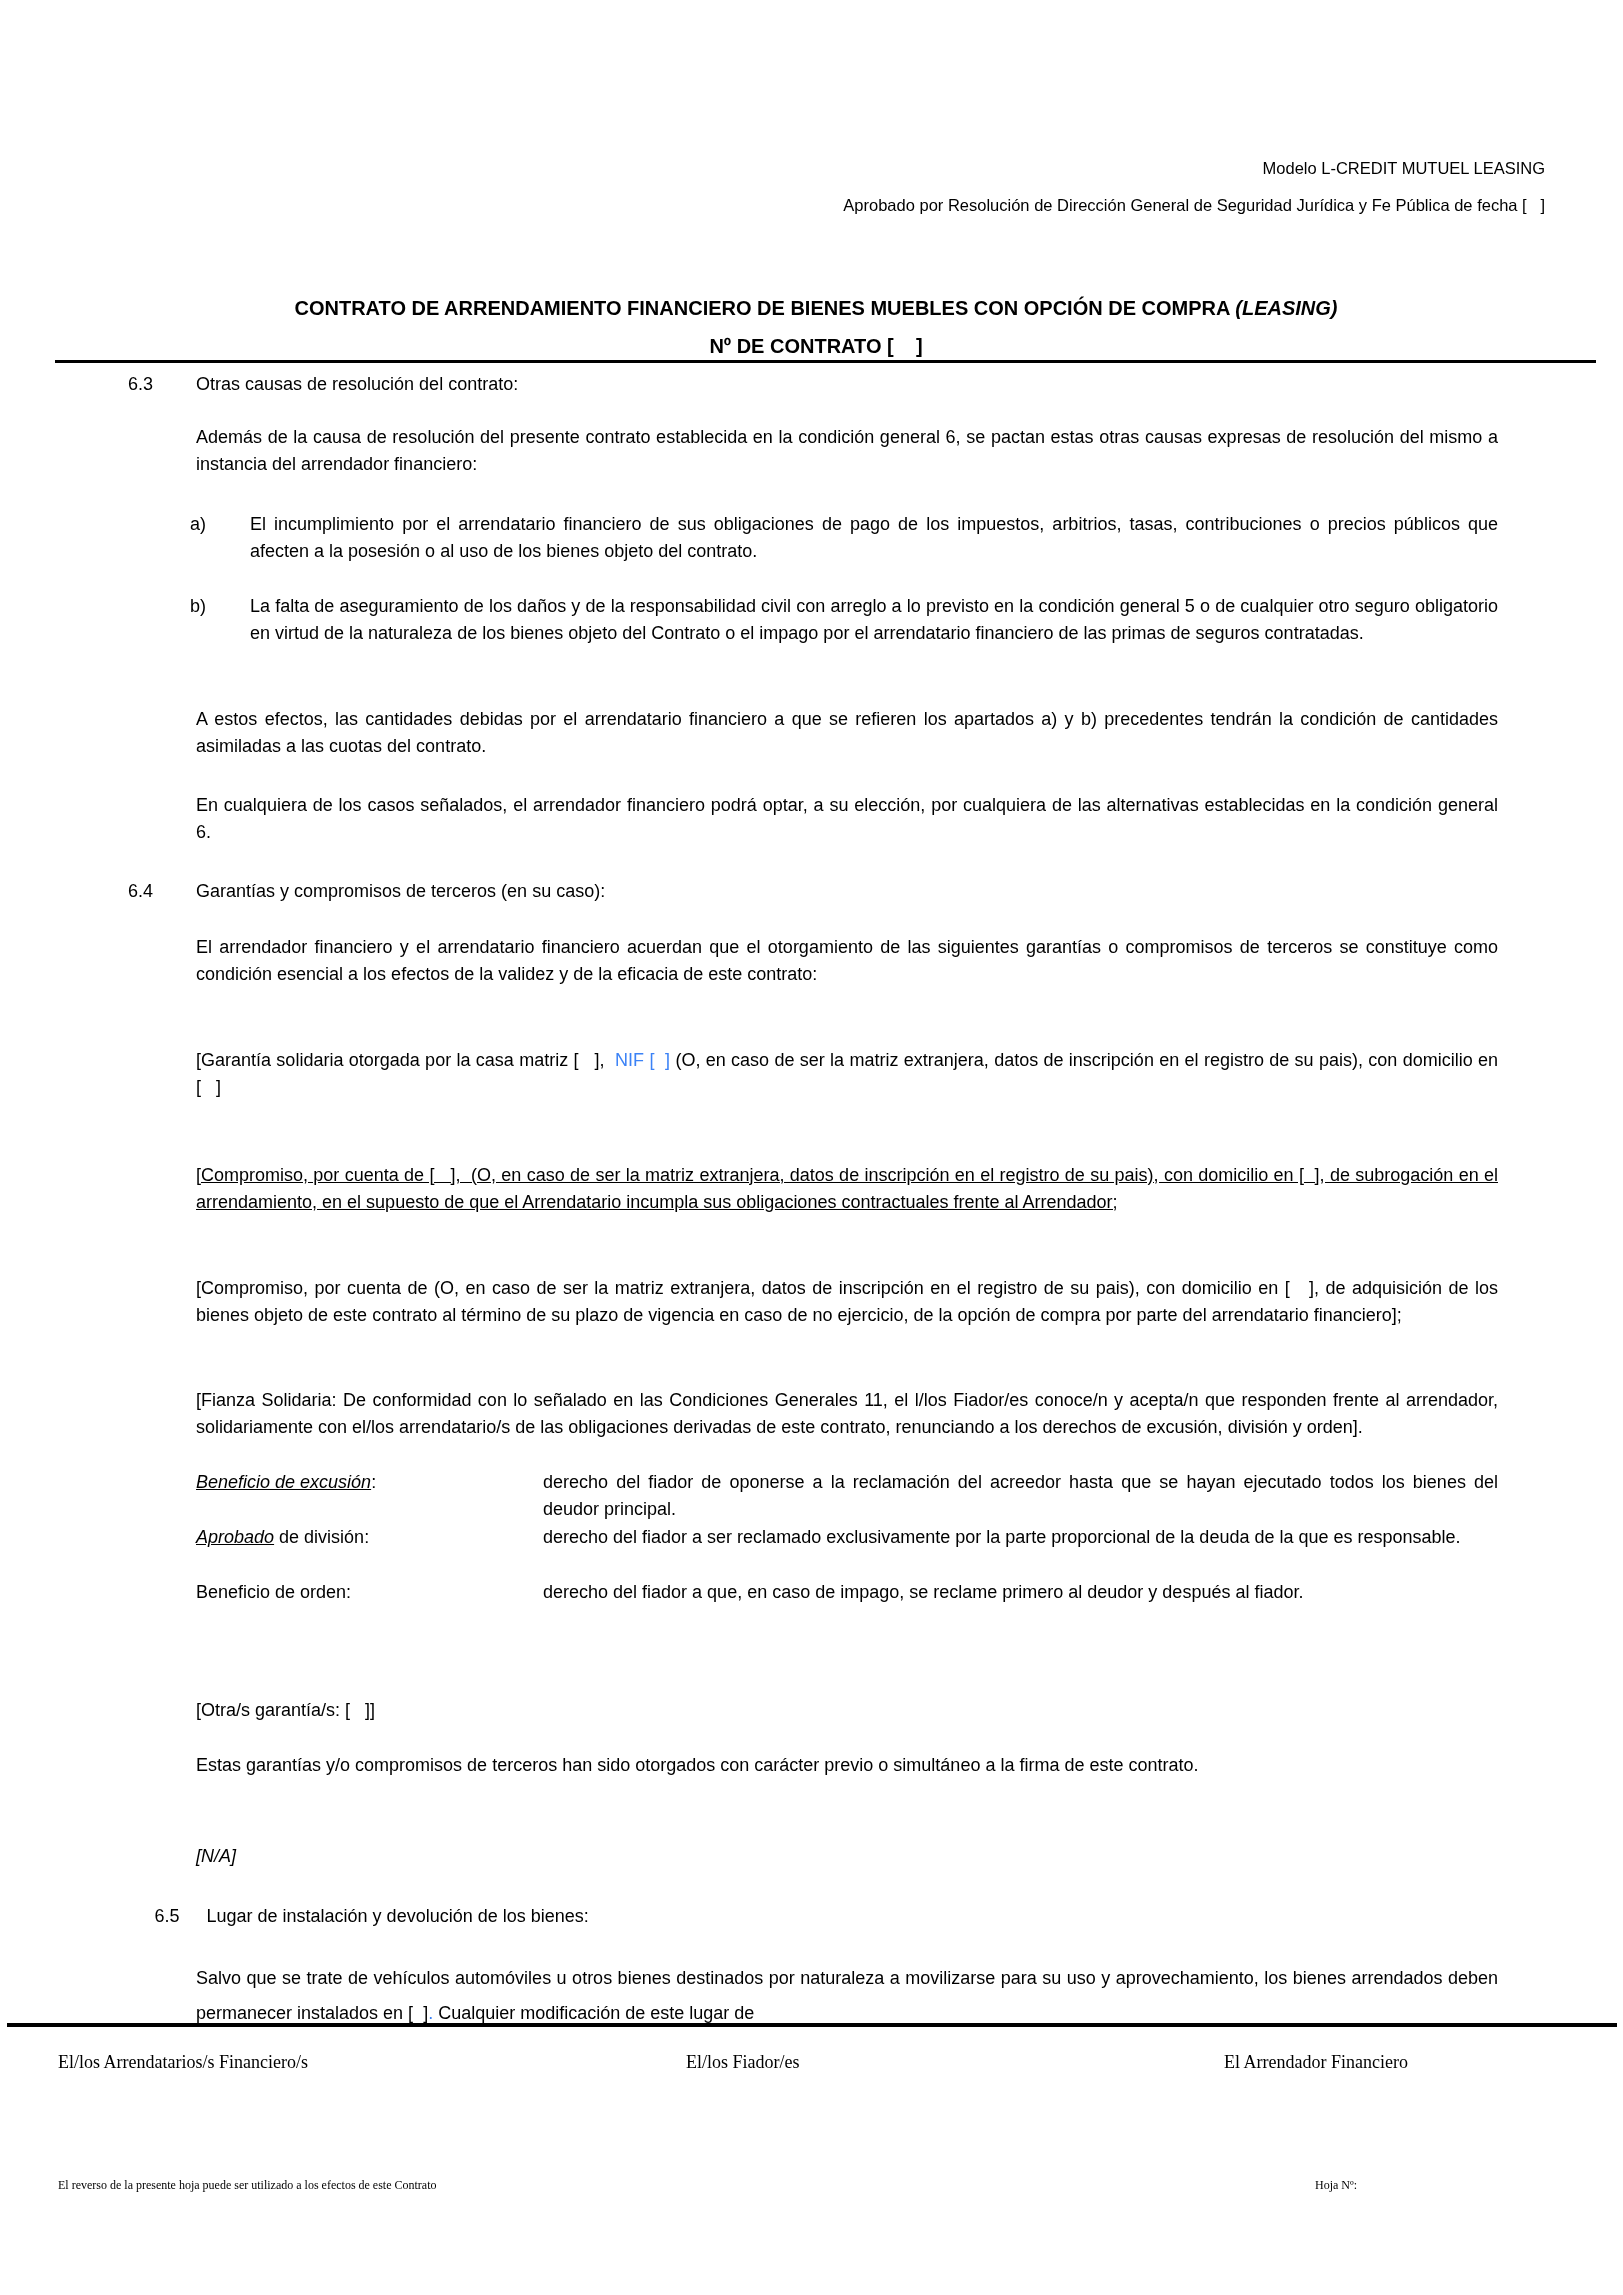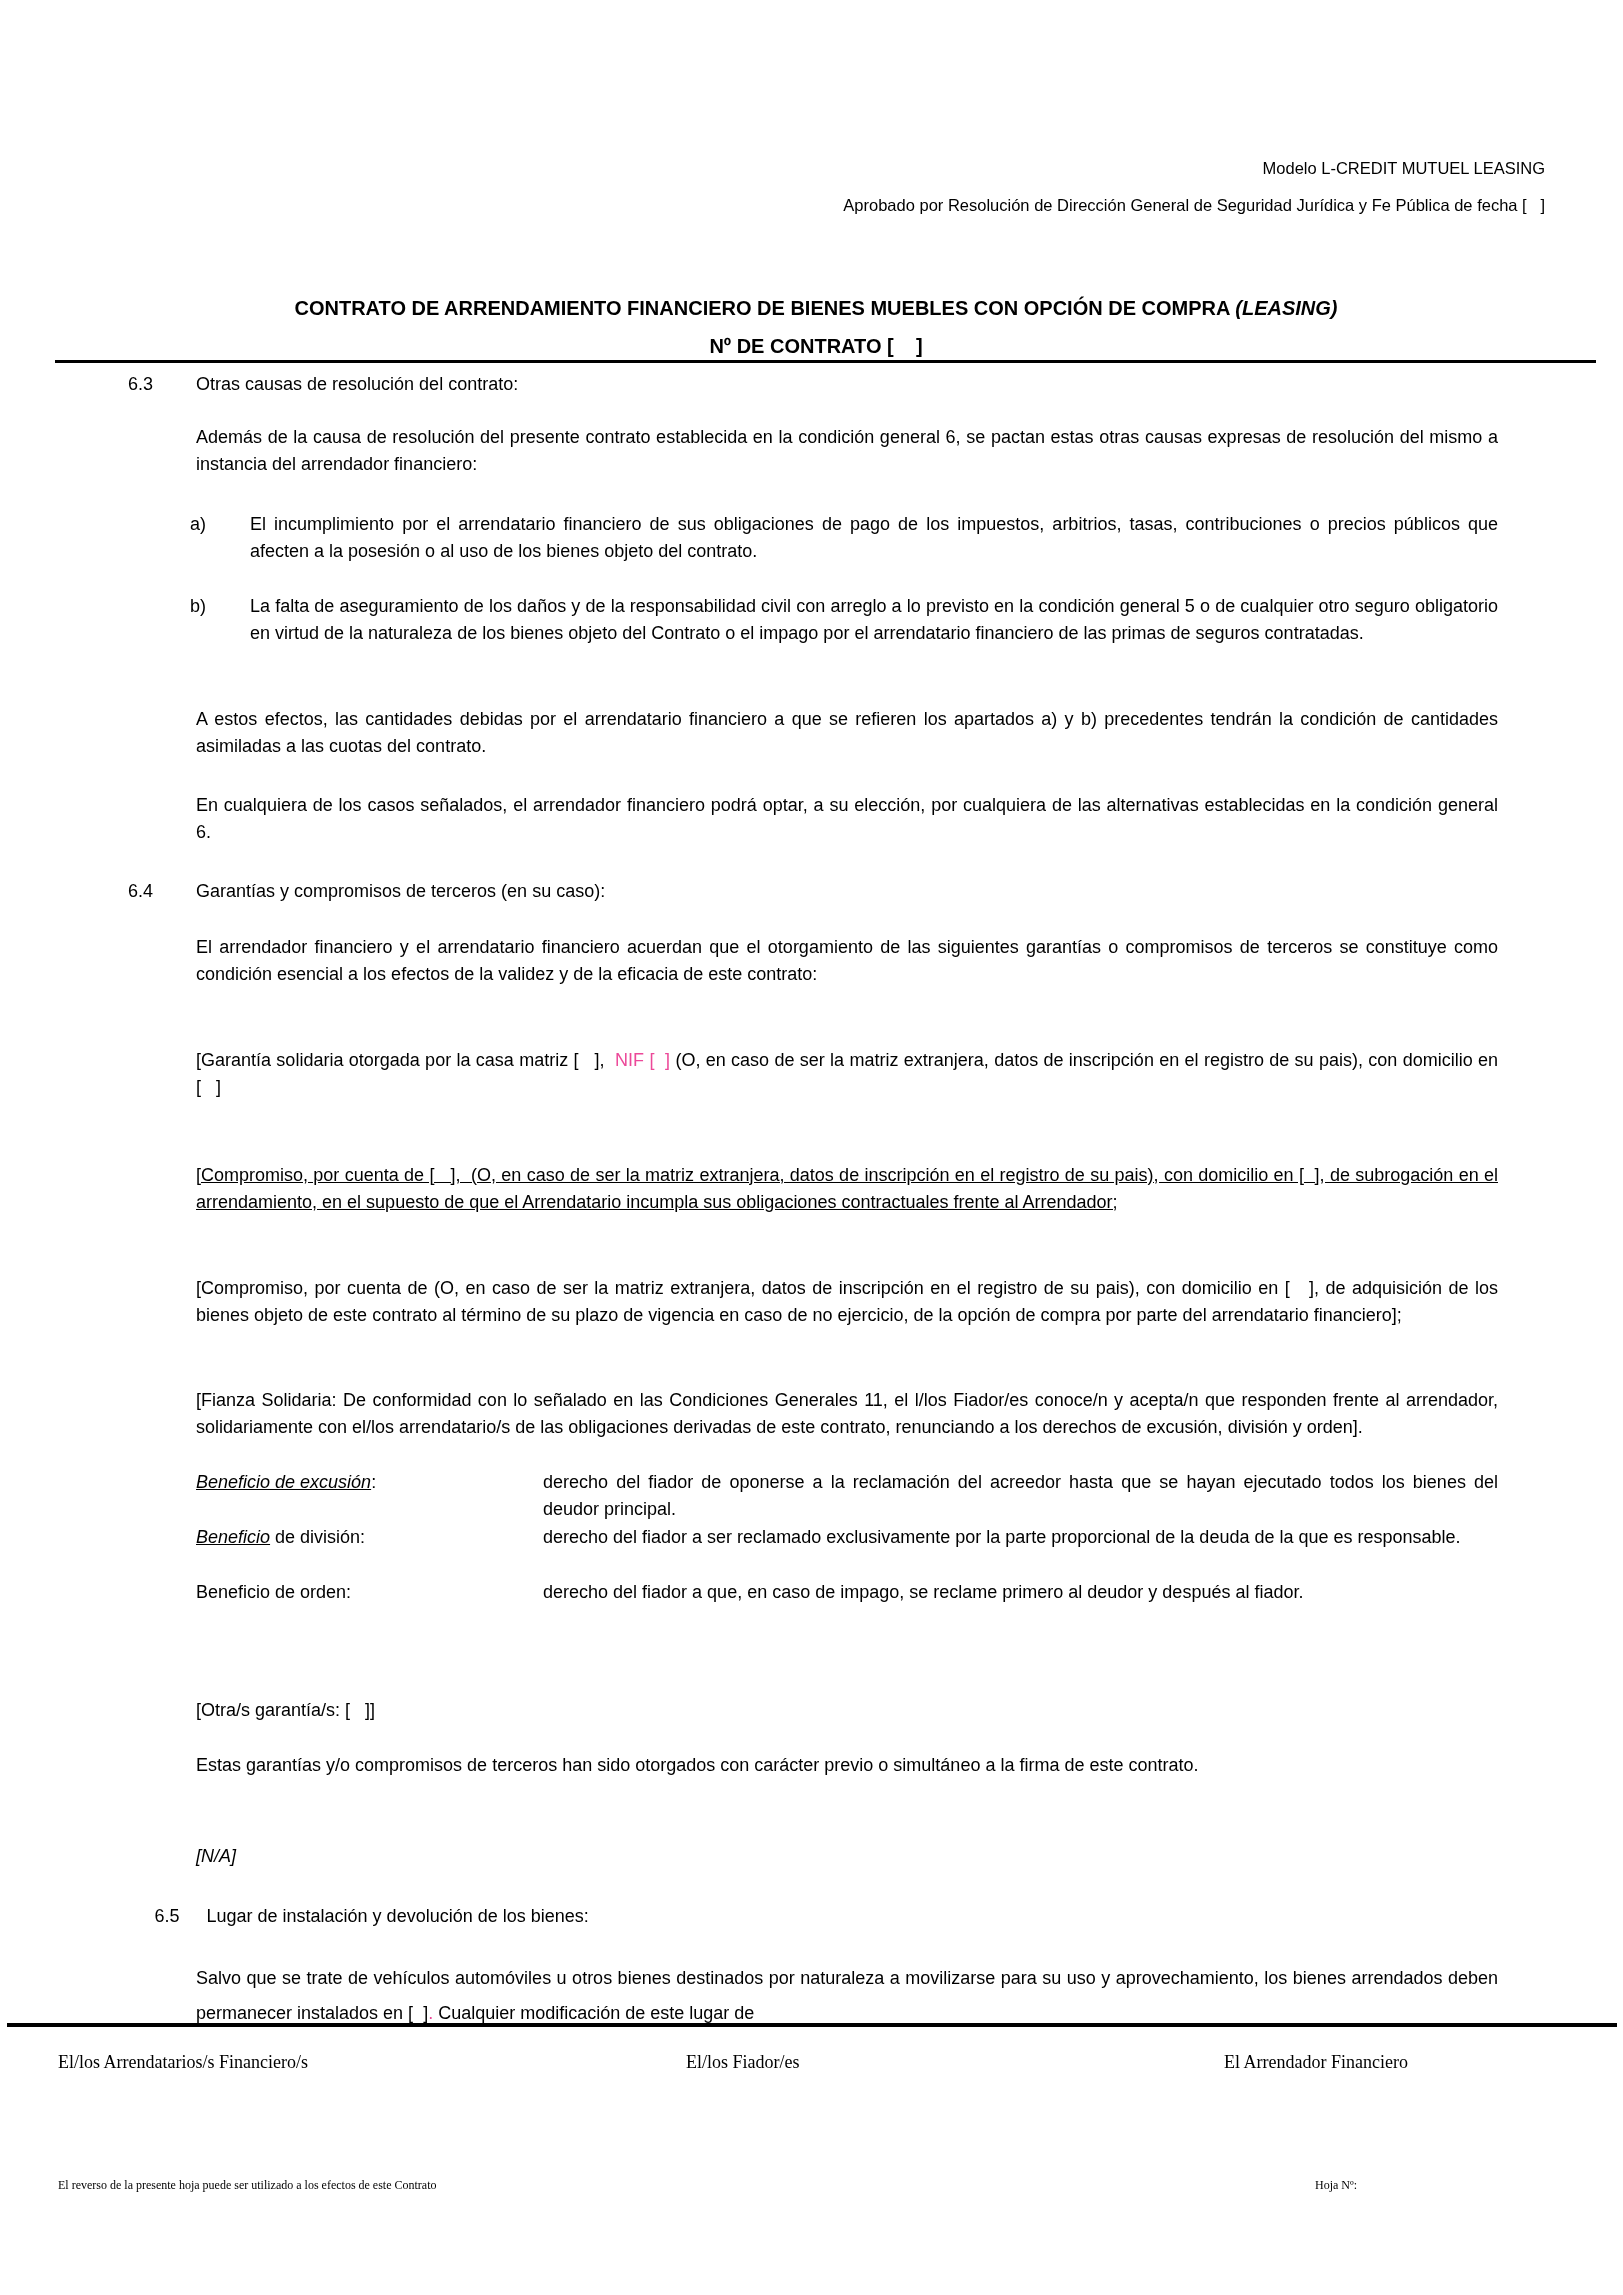--- a/index.html
+++ b/index.html
@@ -78,21 +78,21 @@
   }
   .li .marker { position: absolute; left: -60px; top: 0; }
   .li.min2 { min-height: 55px; }
   .li.min3 { min-height: 82px; }
 
   .def { display: flex; margin: 0 0 0 68px; }
   .def .term { width: 347px; flex: none; }
   .def .term .u { text-decoration: underline; font-style: italic; }
   .def .dd { flex: 1; text-align: justify; min-height: 55px; }
 
-  .green { color: #ec4899; }
+  .green { color: #3b82f6; }
   .na { font-style: italic; }
 
   .p65 {
     margin: 31px 0 0 68px;
     text-align: justify;
     line-height: 35px;
     min-height: 69px;
   }
 
   
@@ -187,21 +187,21 @@
     <div class="p min3" style="margin-top:31px;">[Compromiso, por cuenta de (O, en caso de ser la matriz extranjera, datos de inscripción en el registro de su pais), con domicilio en [&nbsp;&nbsp;&nbsp;], de adquisición de los bienes objeto de este contrato al término de su plazo de vigencia en caso de no ejercicio, de la opción de compra por parte del arrendatario financiero];</div>
 
     <div class="p min3" style="margin-top:30px;">[Fianza Solidaria: De conformidad con lo señalado en las Condiciones Generales 11, el l/los Fiador/es conoce/n y acepta/n que responden frente al arrendador, solidariamente con el/los arrendatario/s de las obligaciones derivadas de este contrato, renunciando a los derechos de excusión, división y orden].</div>
 
     <div class="def">
       <span class="term"><span class="u">Beneficio de excusión</span><span>:</span></span>
       <span class="dd">derecho del fiador de oponerse a la reclamación del acreedor hasta que se hayan ejecutado todos los bienes del deudor principal.</span>
     </div>
 
     <div class="def">
-      <span class="term"><span class="u">Beneficio</span><span> de división:</span></span>
+      <span class="term"><span class="u">Aprobado</span><span> de división:</span></span>
       <span class="dd">derecho del fiador a ser reclamado exclusivamente por la parte proporcional de la deuda de la que es responsable.</span>
     </div>
 
     <div class="def">
       <span class="term"><span>Beneficio de orden:</span></span>
       <span class="dd">derecho del fiador a que, en caso de impago, se reclame primero al deudor y después al fiador.</span>
     </div>
 
     <div class="p nojust" style="margin-top:63px;">[Otra/s garantía/s: [&nbsp;&nbsp;&nbsp;]]</div>
 

